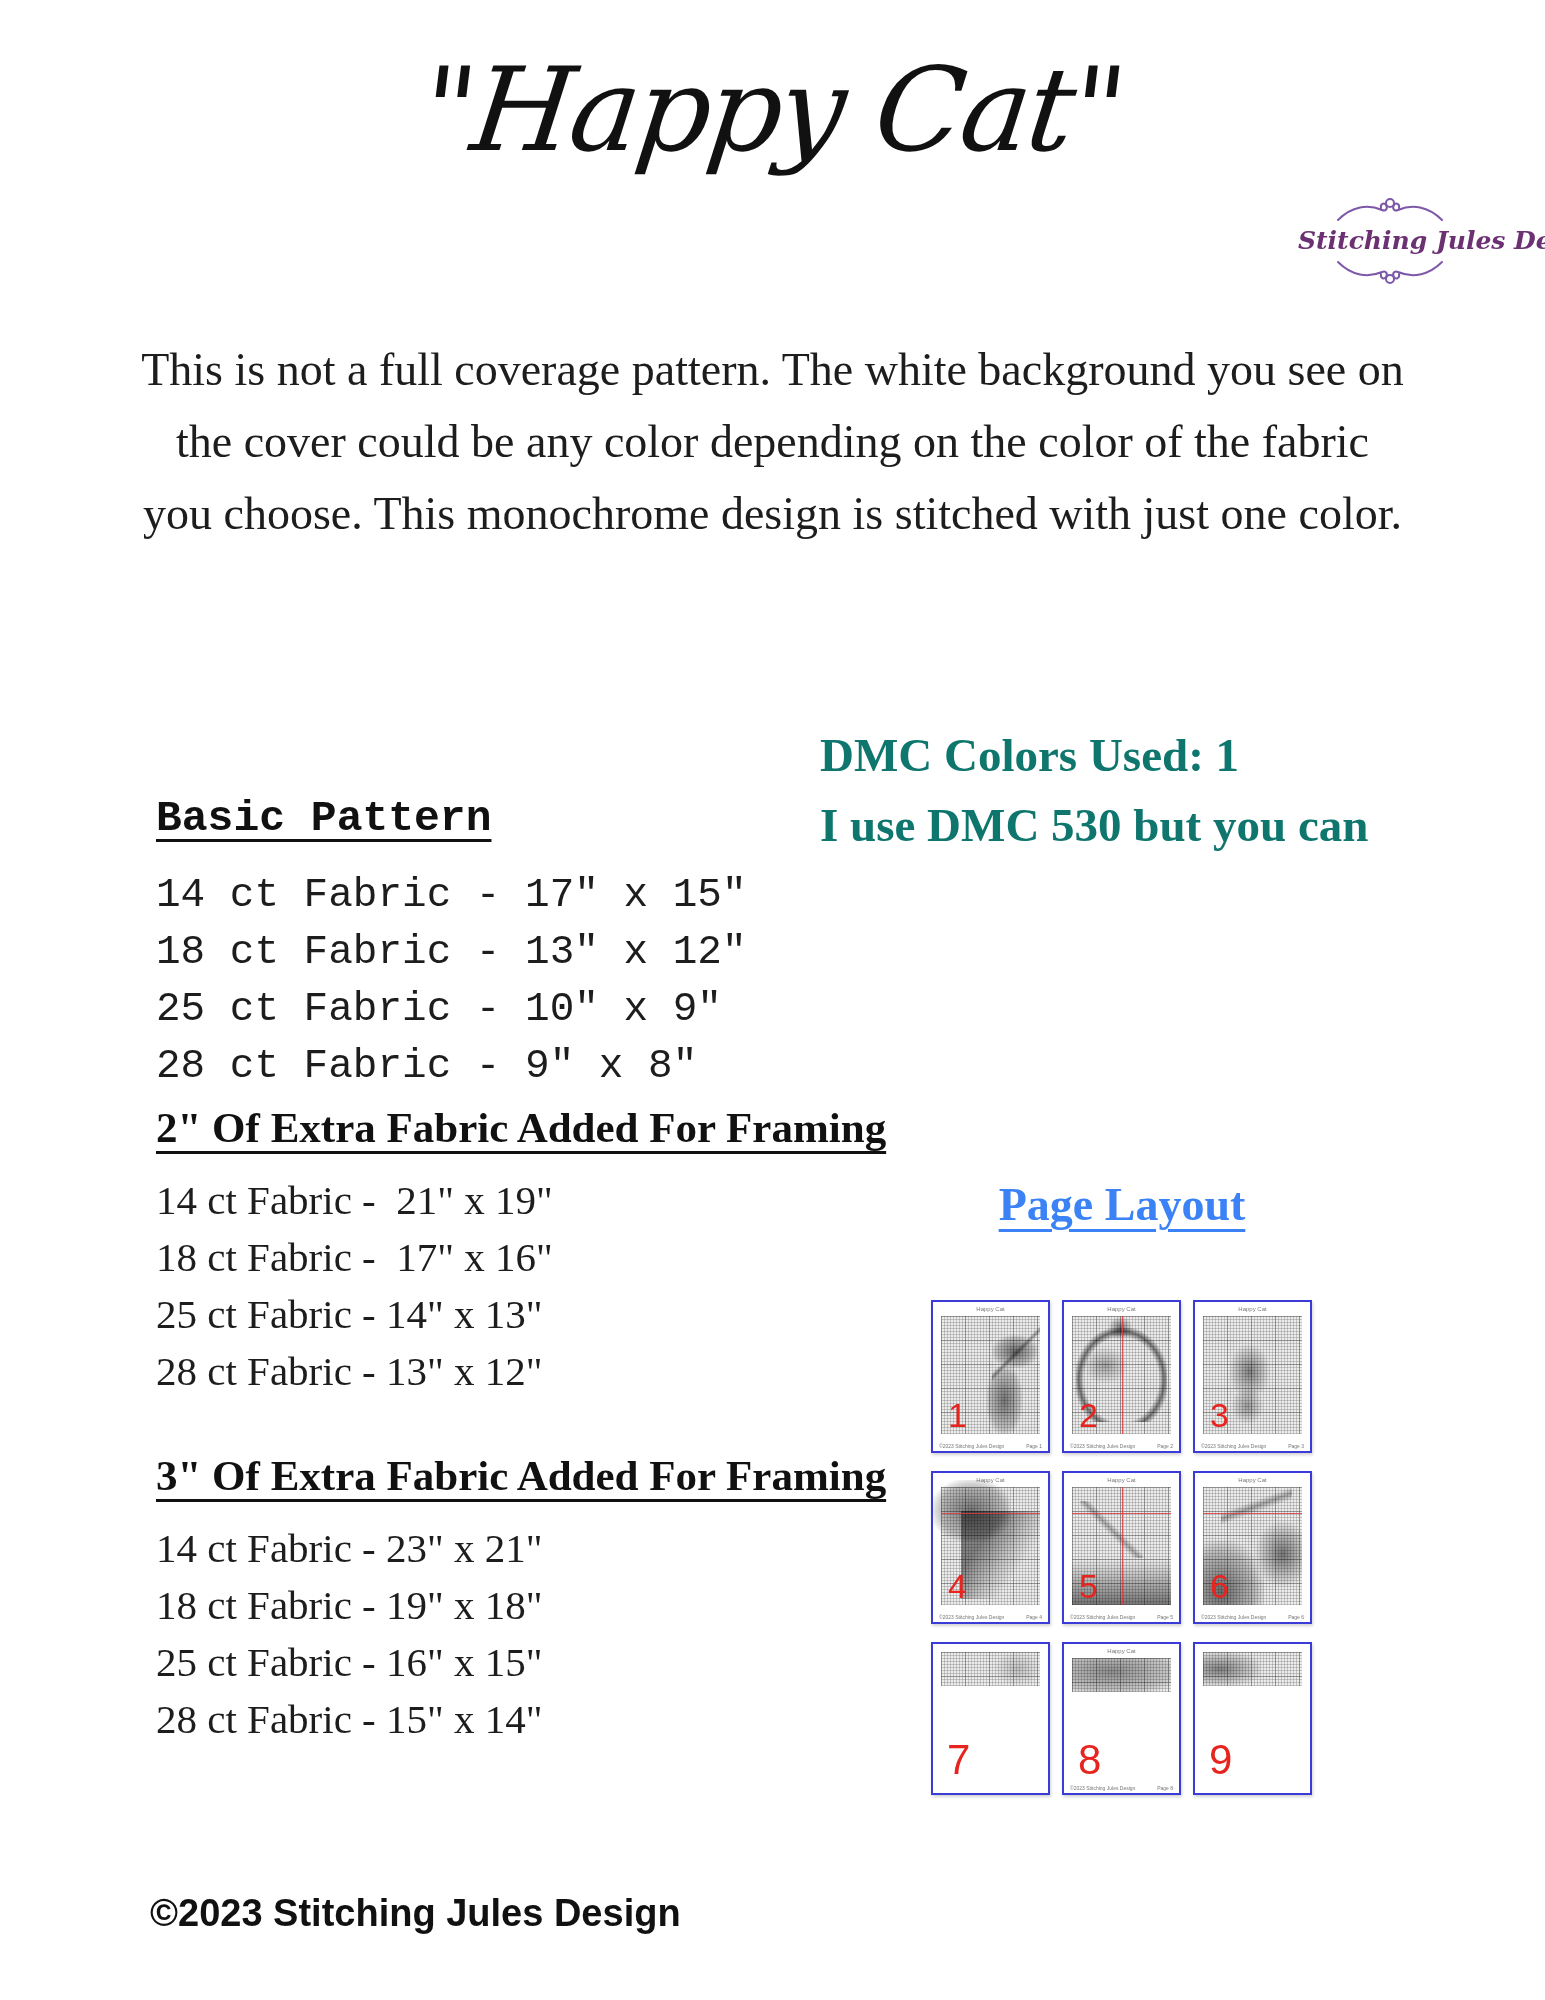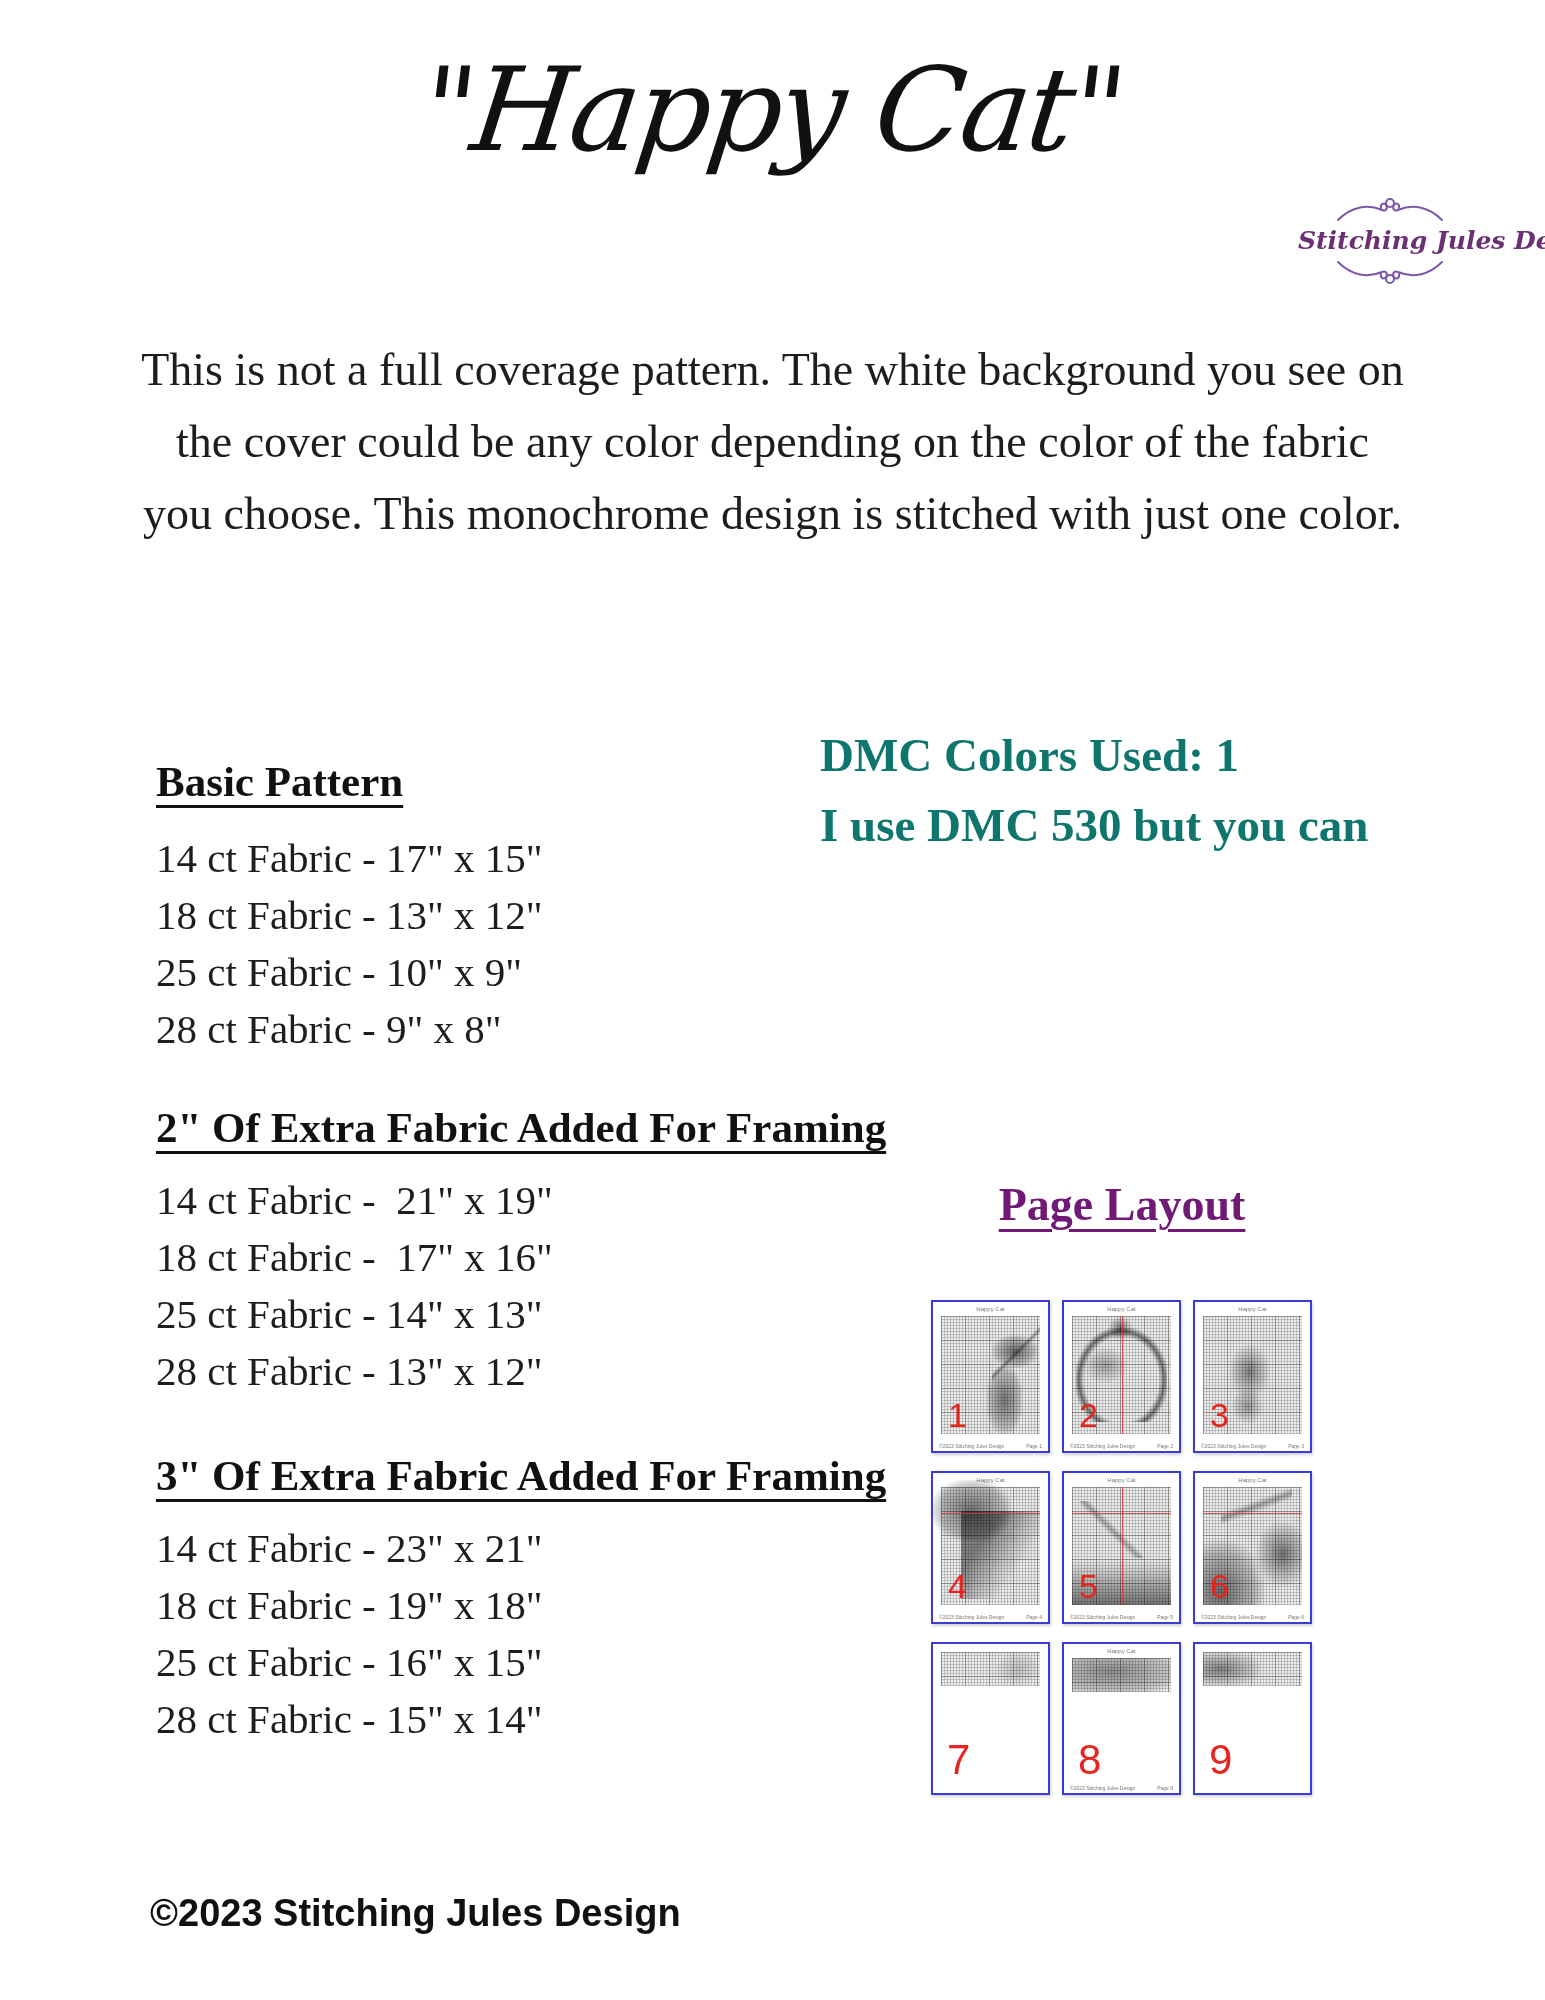--- a/index.html
+++ b/index.html
@@ -22,33 +22,33 @@
     font-size:46px;line-height:72px;text-align:center;color:#1d1d1d;font-family:Liberation Serif, serif;}
 
   
   .stitch-count{position:absolute;left:172px;top:653px;font-size:47px;font-weight:700;color:#111;}
   .stitch-count .sc-val{margin-left:20px;}
 
   
   .sec-heading{font-size:43px;font-weight:700;color:#111;
     text-decoration:underline;text-decoration-thickness:3px;text-underline-offset:9px;white-space:pre-wrap;}
   .fitem{font-size:41px;color:#1d1d1d;line-height:57px;white-space:pre-wrap;}
-  .sec-basic{position:absolute;left:156px;top:757px;}
+  .sec-basic{position:absolute;left:156px;top:794px;font-family:Liberation Mono, monospace;}
   .sec-basic .items{margin-top:24px;}
   .sec-2in{position:absolute;left:156px;top:1103px;}
   .sec-2in .items{margin-top:20px;}
   .sec-3in{position:absolute;left:156px;top:1451px;}
   .sec-3in .items{margin-top:20px;}
 
   
   .dmc{position:absolute;left:820px;top:720px;font-size:47px;font-weight:700;line-height:70px;color:#0f766e;}
 
   
   .pl-heading{position:absolute;left:930px;top:1178px;width:384px;text-align:center;
-    font-size:46px;font-weight:700;color:#701a75;
+    font-size:46px;font-weight:700;color:#3b82f6;
     text-decoration:underline;text-decoration-thickness:3px;text-underline-offset:9px;}
   .thumb-grid{position:absolute;left:931px;top:1300px;display:grid;
     grid-template-columns:repeat(3,119px);grid-auto-rows:153px;column-gap:12px;row-gap:18px;}
   .thumb{position:relative;background:#ffffff;border:2px solid #3b3bd8;box-sizing:border-box;
     box-shadow:1px 2px 3px rgba(0,0,0,.18);overflow:hidden;}
   .t-title{position:absolute;top:3px;left:0;right:0;text-align:center;
     font-family:"Liberation Sans", sans-serif;font-size:6px;color:#7a7a7a;line-height:8px;}
   .chart,.strip{position:absolute;background-color:#ececec;
     background-image:
       repeating-linear-gradient(to right, rgba(90,90,90,.28) 0 1px, transparent 1px 3px),

